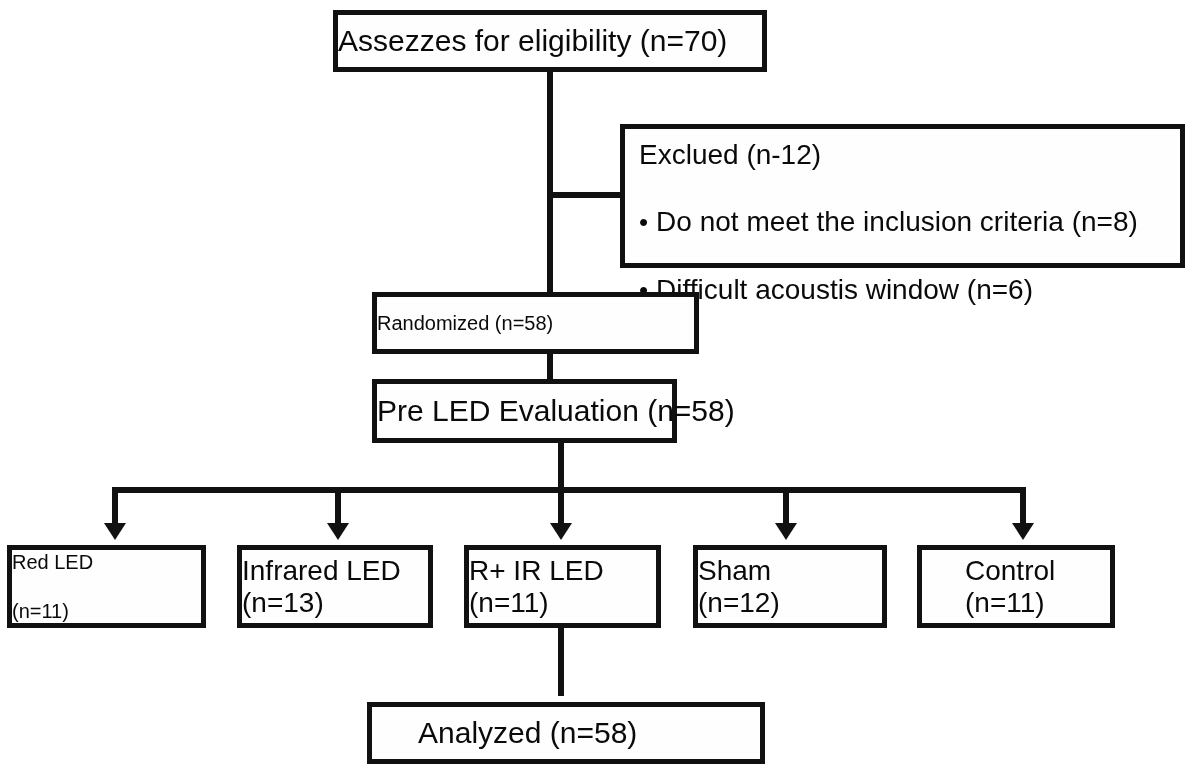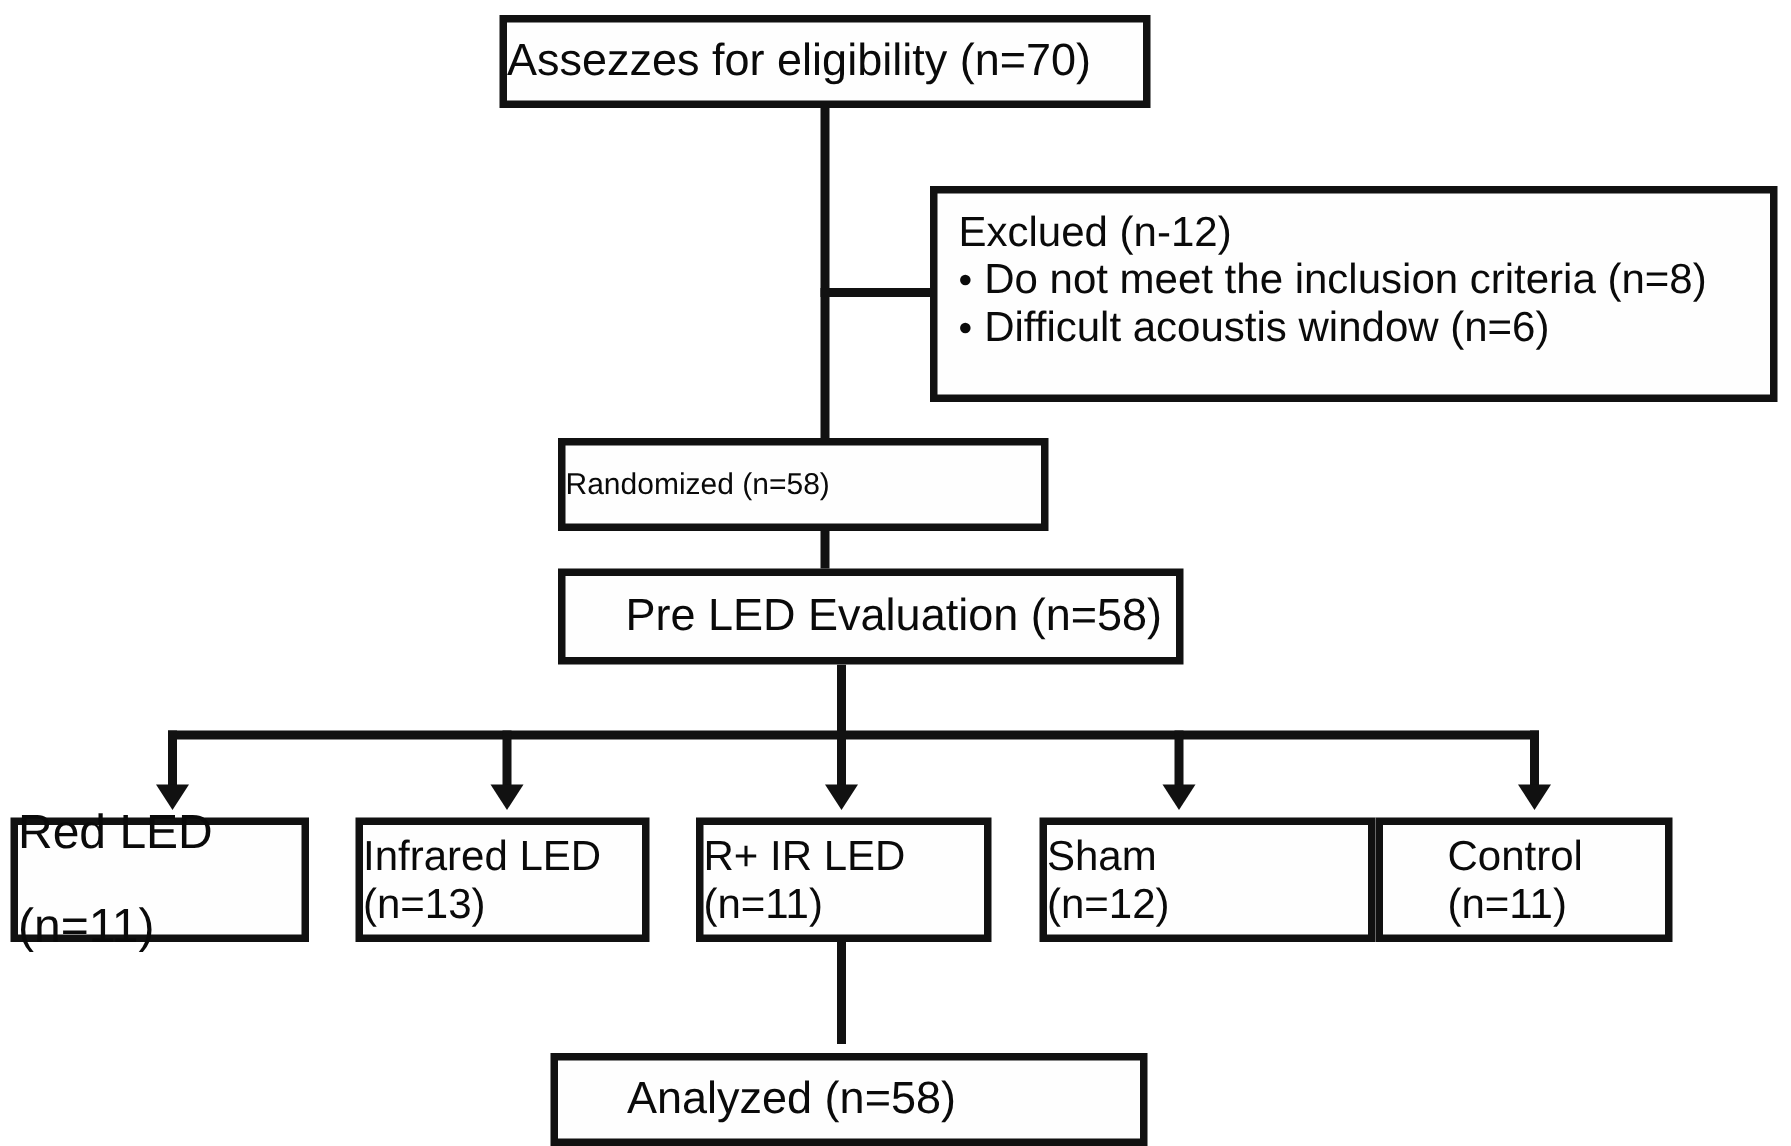--- a/index.html
+++ b/index.html
@@ -27,36 +27,37 @@
     flex-direction: column;
     align-items: flex-start;
     justify-content: center;
     text-align: center;
     line-height: 1.12;
   }
   .node.left-align {
     align-items: flex-start;
     justify-content: flex-start;
     text-align: left;
+    gap: 36px;
   }
   .node-line {
     display: block;
     white-space: nowrap;
   }
 
   
   #node-assessed   { left: 333px; top: 10px;  width: 434px; height: 62px;  font-size: 30px; }
   #node-excluded   { left: 620px; top: 124px; width: 565px; height: 144px; font-size: 28px;
                      padding: 10px 0 0 14px; }
   #node-randomized { left: 372px; top: 292px; width: 327px; height: 62px;  font-size: 20px; }
-  #node-preled     { left: 372px; top: 379px; width: 417px; height: 64px;  font-size: 30px; padding-left: 40px; }
-  #node-red        { left: 7px;   top: 545px; width: 199px; height: 83px;  font-size: 32px; gap: 27px; }
+  #node-preled     { left: 372px; top: 379px; width: 305px; height: 64px;  font-size: 30px; }
+  #node-red        { left: 7px;   top: 545px; width: 199px; height: 83px;  font-size: 20px; gap: 27px; }
   #node-infrared   { left: 237px; top: 545px; width: 196px; height: 83px;  font-size: 28px; }
   #node-rir        { left: 464px; top: 545px; width: 197px; height: 83px;  font-size: 28px; }
-  #node-sham       { left: 693px; top: 545px; width: 224px; height: 83px;  font-size: 28px; }
+  #node-sham       { left: 693px; top: 545px; width: 194px; height: 83px;  font-size: 28px; }
   #node-control    { left: 917px; top: 545px; width: 198px; height: 83px;  font-size: 28px; padding-left: 43px; }
   #node-analyzed   { left: 367px; top: 702px; width: 398px; height: 62px;  font-size: 30px; padding-left: 46px; }
 
   .bullet-line {
     display: flex;
     align-items: baseline;
     gap: 8px;
     white-space: nowrap;
   }
   .bullet-dot {

